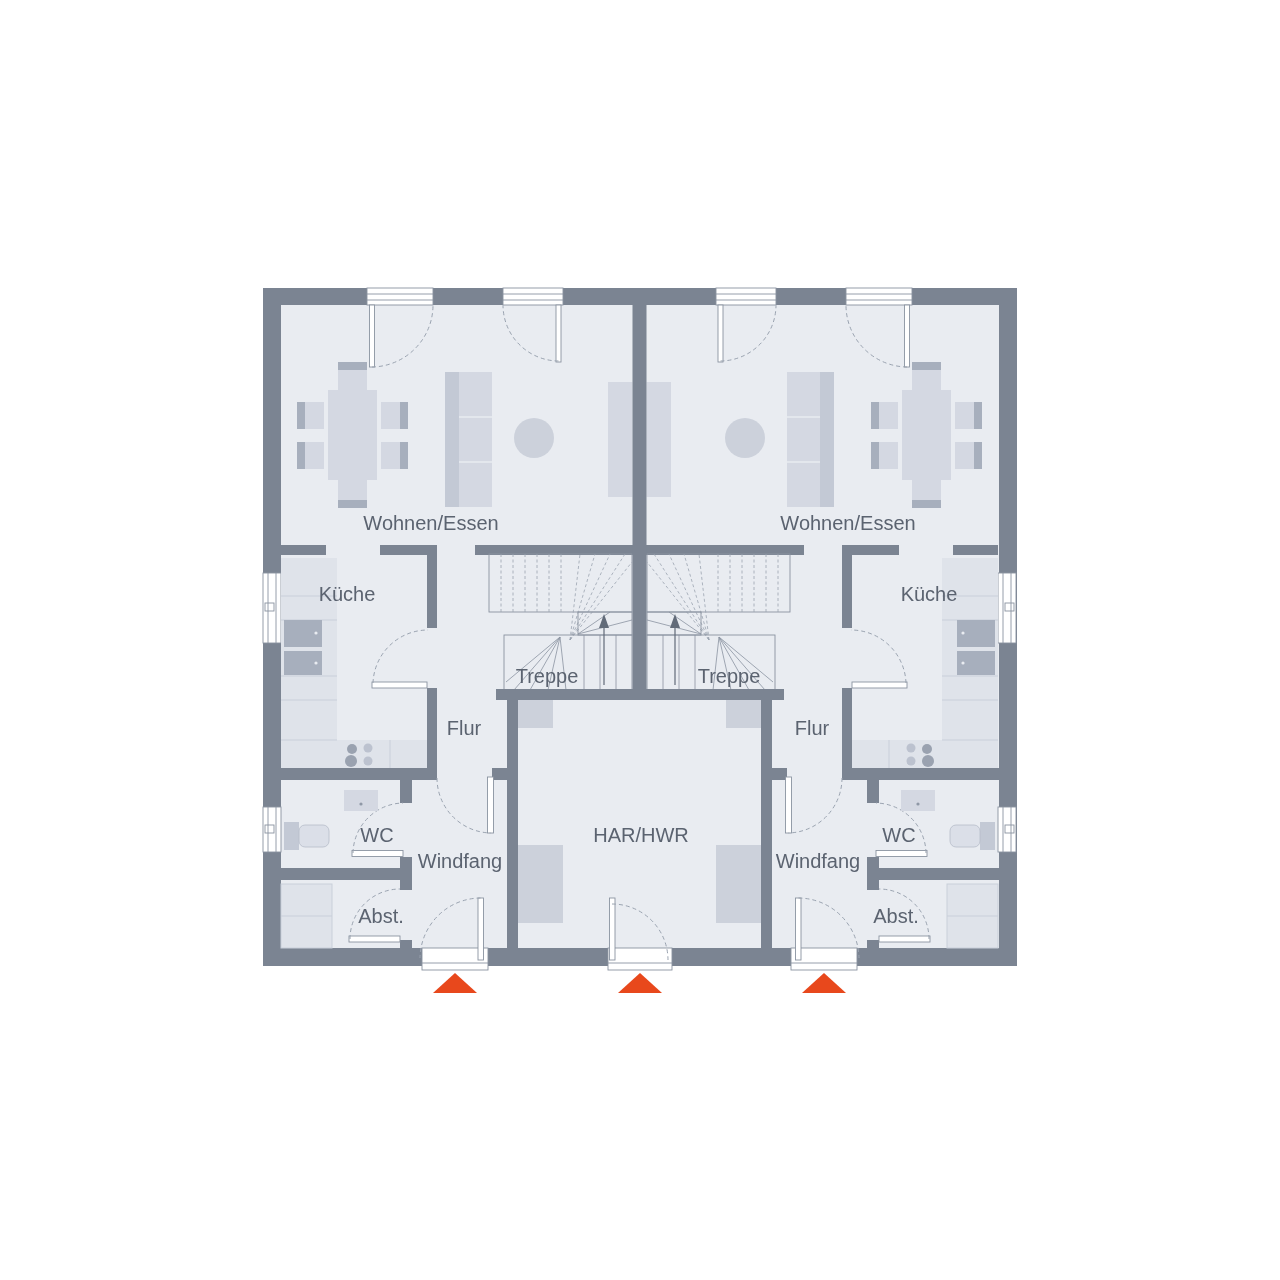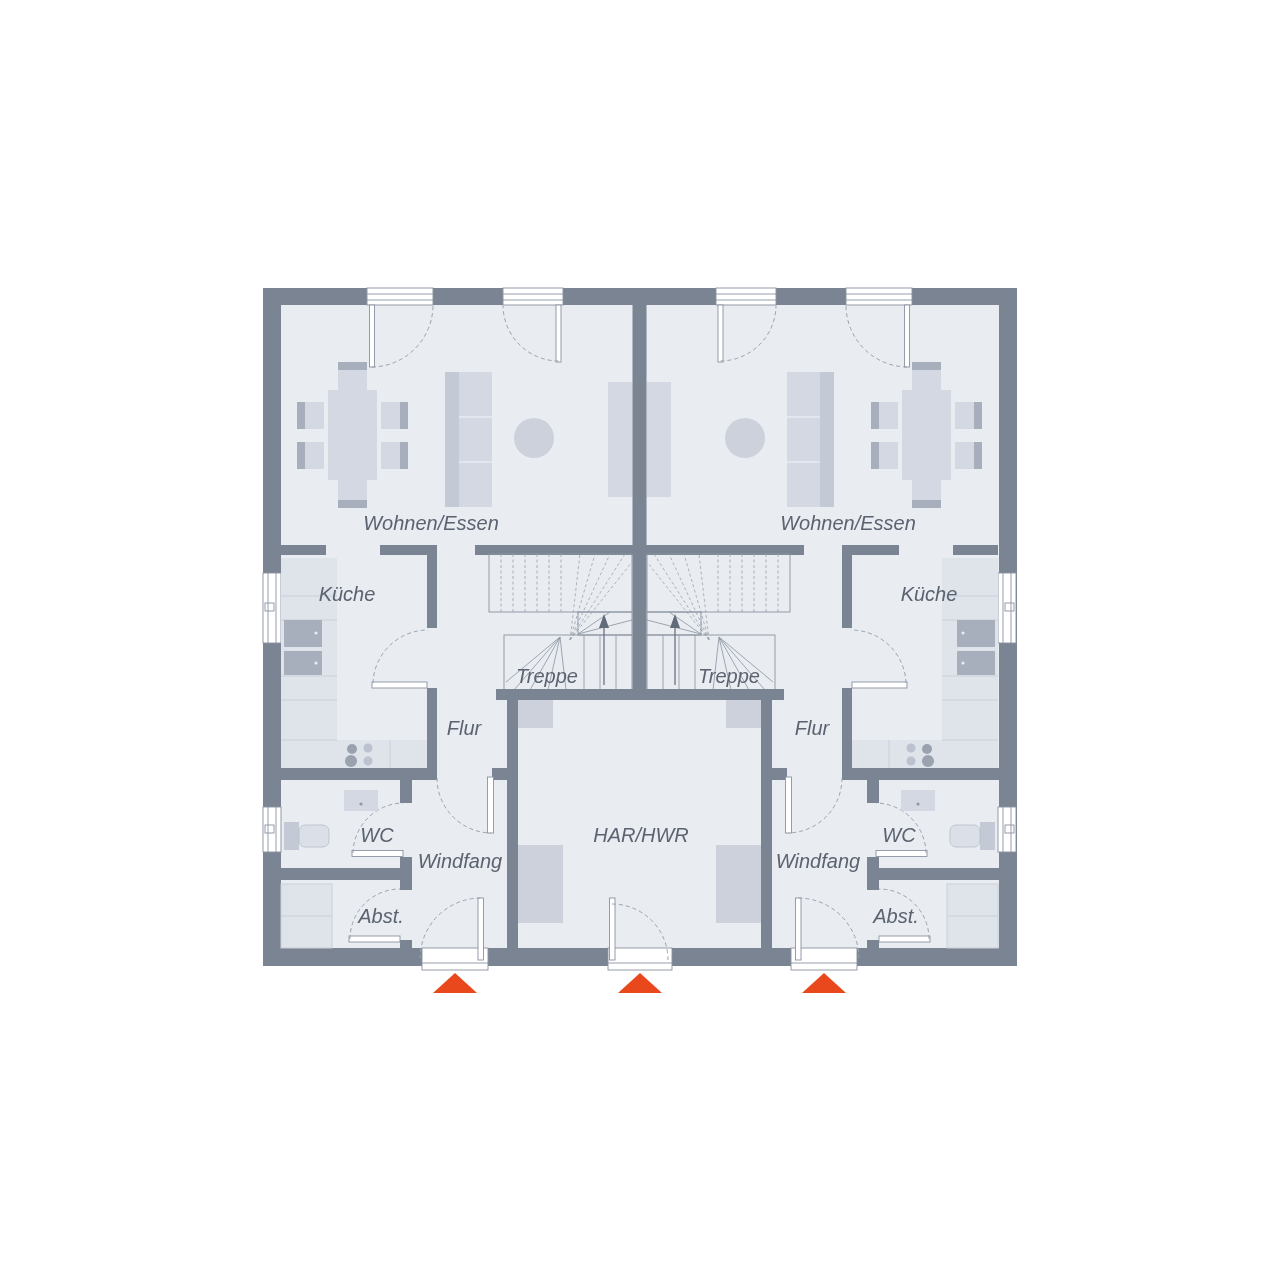--- a/index.html
+++ b/index.html
@@ -1,17 +1,17 @@
 <!DOCTYPE html>
 <html style="--wall: #7b8492; --floor: #e9ecf1; --furn: #d4d8e2; --furndark: #a7afbd; --furnmid: #c3c9d5; --counter: #dfe3ea; --counterline: #c9cfda; --line: #8a93a1; --arc: #9aa3b0; --accent: #e8481c; --text: #5b6370;"><head>
 <meta charset="utf-8">
 <style>
   html,body{margin:0;padding:0;background:#ffffff;}
   .stage{position:relative;width:1143px;height:1280px;background:#ffffff;overflow:hidden;
-         font-family:"Liberation Sans", sans-serif;font-style:italic;}
+         font-family:"Liberation Sans", sans-serif;}
   svg{position:absolute;left:0;top:0;}
   .wall{fill:var(--wall);}
   .floor{fill:var(--floor);}
   .opening{fill:#ffffff;stroke:var(--line);stroke-width:0.9;}
   .frame{stroke:var(--line);stroke-width:0.9;fill:none;}
   .leaf{fill:#ffffff;stroke:var(--line);stroke-width:0.9;}
   .swing{fill:none;stroke:var(--arc);stroke-width:1;stroke-dasharray:4 3;}
   .furn{fill:var(--furn);}
   .furn-dark{fill:var(--furndark);}
   .furn-mid{fill:var(--furnmid);}

